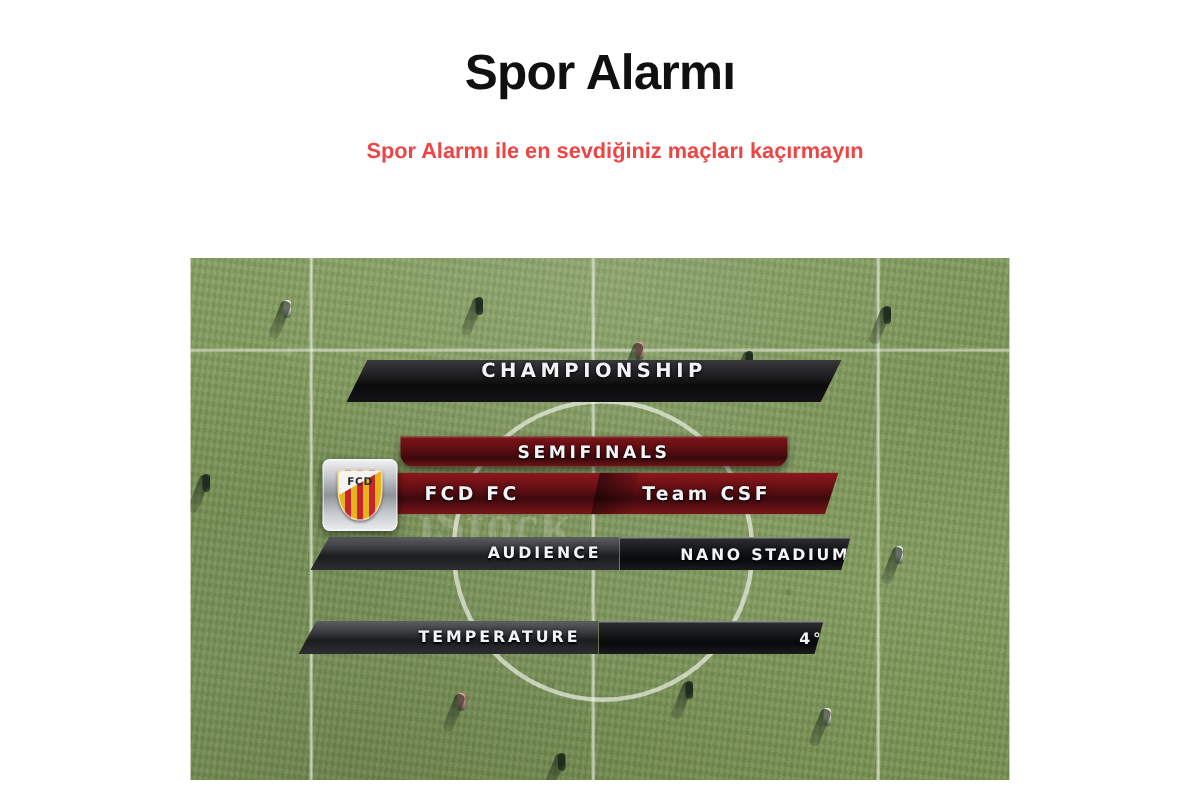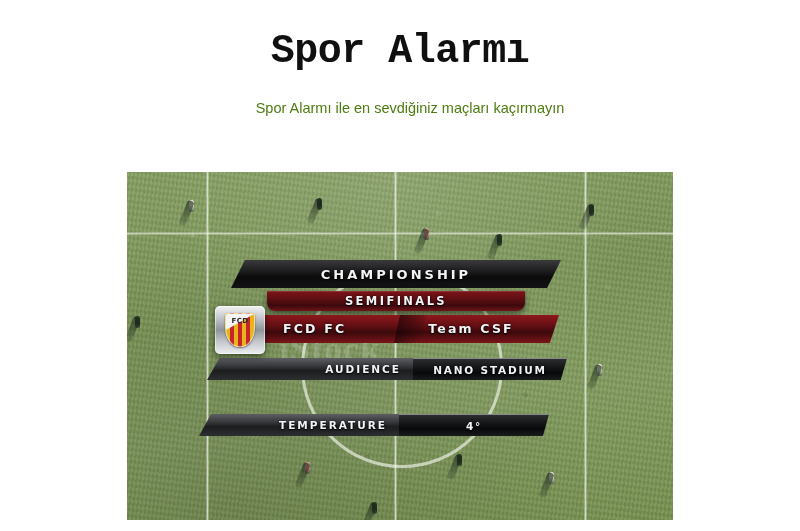--- a/index.html
+++ b/index.html
@@ -18,32 +18,31 @@
   }
 
   
   .page-header {
     width: 100%;
     text-align: center;
     padding-top: 30px;
     box-sizing: border-box;
   }
   .page-title {
-    font-size: 40px;
+    font-size: 33px;
     font-weight: bold;
     letter-spacing: -0.5px;
     line-height: 1.08;
     margin: 0;
     color: #101010;
-    font-family: Liberation Mono, monospace;
   }
   .page-subtitle {
     font-size: 14.5px;
-    font-weight: normal;
-    color: #4d7c0f;
+    font-weight: bold;
+    color: #ef4444;
     margin: 26px 0 0 0;
     line-height: 1.3;
     padding-left: 20px;
   }
 
   
   .hero-wrap {
     position: absolute;
     left: 127px;
     top: 172px;
@@ -175,28 +174,28 @@
     letter-spacing: 2.2px;
     color: #f2f3f5;
     text-shadow: 0 1px 1px rgba(0,0,0,0.9), 0 0 3px rgba(0,0,0,0.6);
     white-space: nowrap;
   }
 
   
   .bar-championship {
     position: absolute;
     left: 104px;
-    top: 88px;
+    top: 68px;
     width: 330px;
     height: 28px;
     background: linear-gradient(180deg, #3a3a3c 0%, #1b1b1d 42%, #0b0b0c 60%, #131315 100%);
     clip-path: polygon(4.2% 0%, 100% 0%, 95.8% 100%, 0% 100%);
     box-shadow: 0 3px 7px rgba(0,0,0,0.55);
     display: flex;
-    align-items: center;
+    align-items: flex-start;
     justify-content: center;
   }
   .bar-championship .bar-text { font-size: 13px; letter-spacing: 3px; }
 
   
   .bar-semifinals {
     position: absolute;
     left: 140px;
     top: 108px;
     width: 258px;
@@ -363,21 +362,21 @@
     left: 0;
     background: linear-gradient(180deg, #5c5e61 0%, #393b3e 34%, #1c1d1f 58%, #2c2e31 100%);
     clip-path: polygon(6% 0%, 100% 0%, 100% 100%, 0% 100%);
     justify-content: flex-end;
     padding-right: 12px;
     box-sizing: border-box;
   }
   .info-row .value-seg {
     background: linear-gradient(180deg, #2c2d30 0%, #151618 40%, #08090a 66%, #1a1b1d 100%);
     clip-path: polygon(0% 0%, 100% 0%, 96% 100%, 0% 100%);
-    justify-content: center;
+    justify-content: flex-end;
     box-sizing: border-box;
     border-top: 1px solid rgba(225,228,232,0.55);
   }
   .info-row .bar-text { font-size: 10.5px; letter-spacing: 2px; }
   .info-row .value-seg .bar-text { letter-spacing: 1.8px; }
 
   .info-row.r1 { left: 80px;  top: 186px; width: 360px; }
   .info-row.r1 .label-seg { width: 206px; }
   .info-row.r1 .value-seg { left: 206px; width: 154px; }
 

